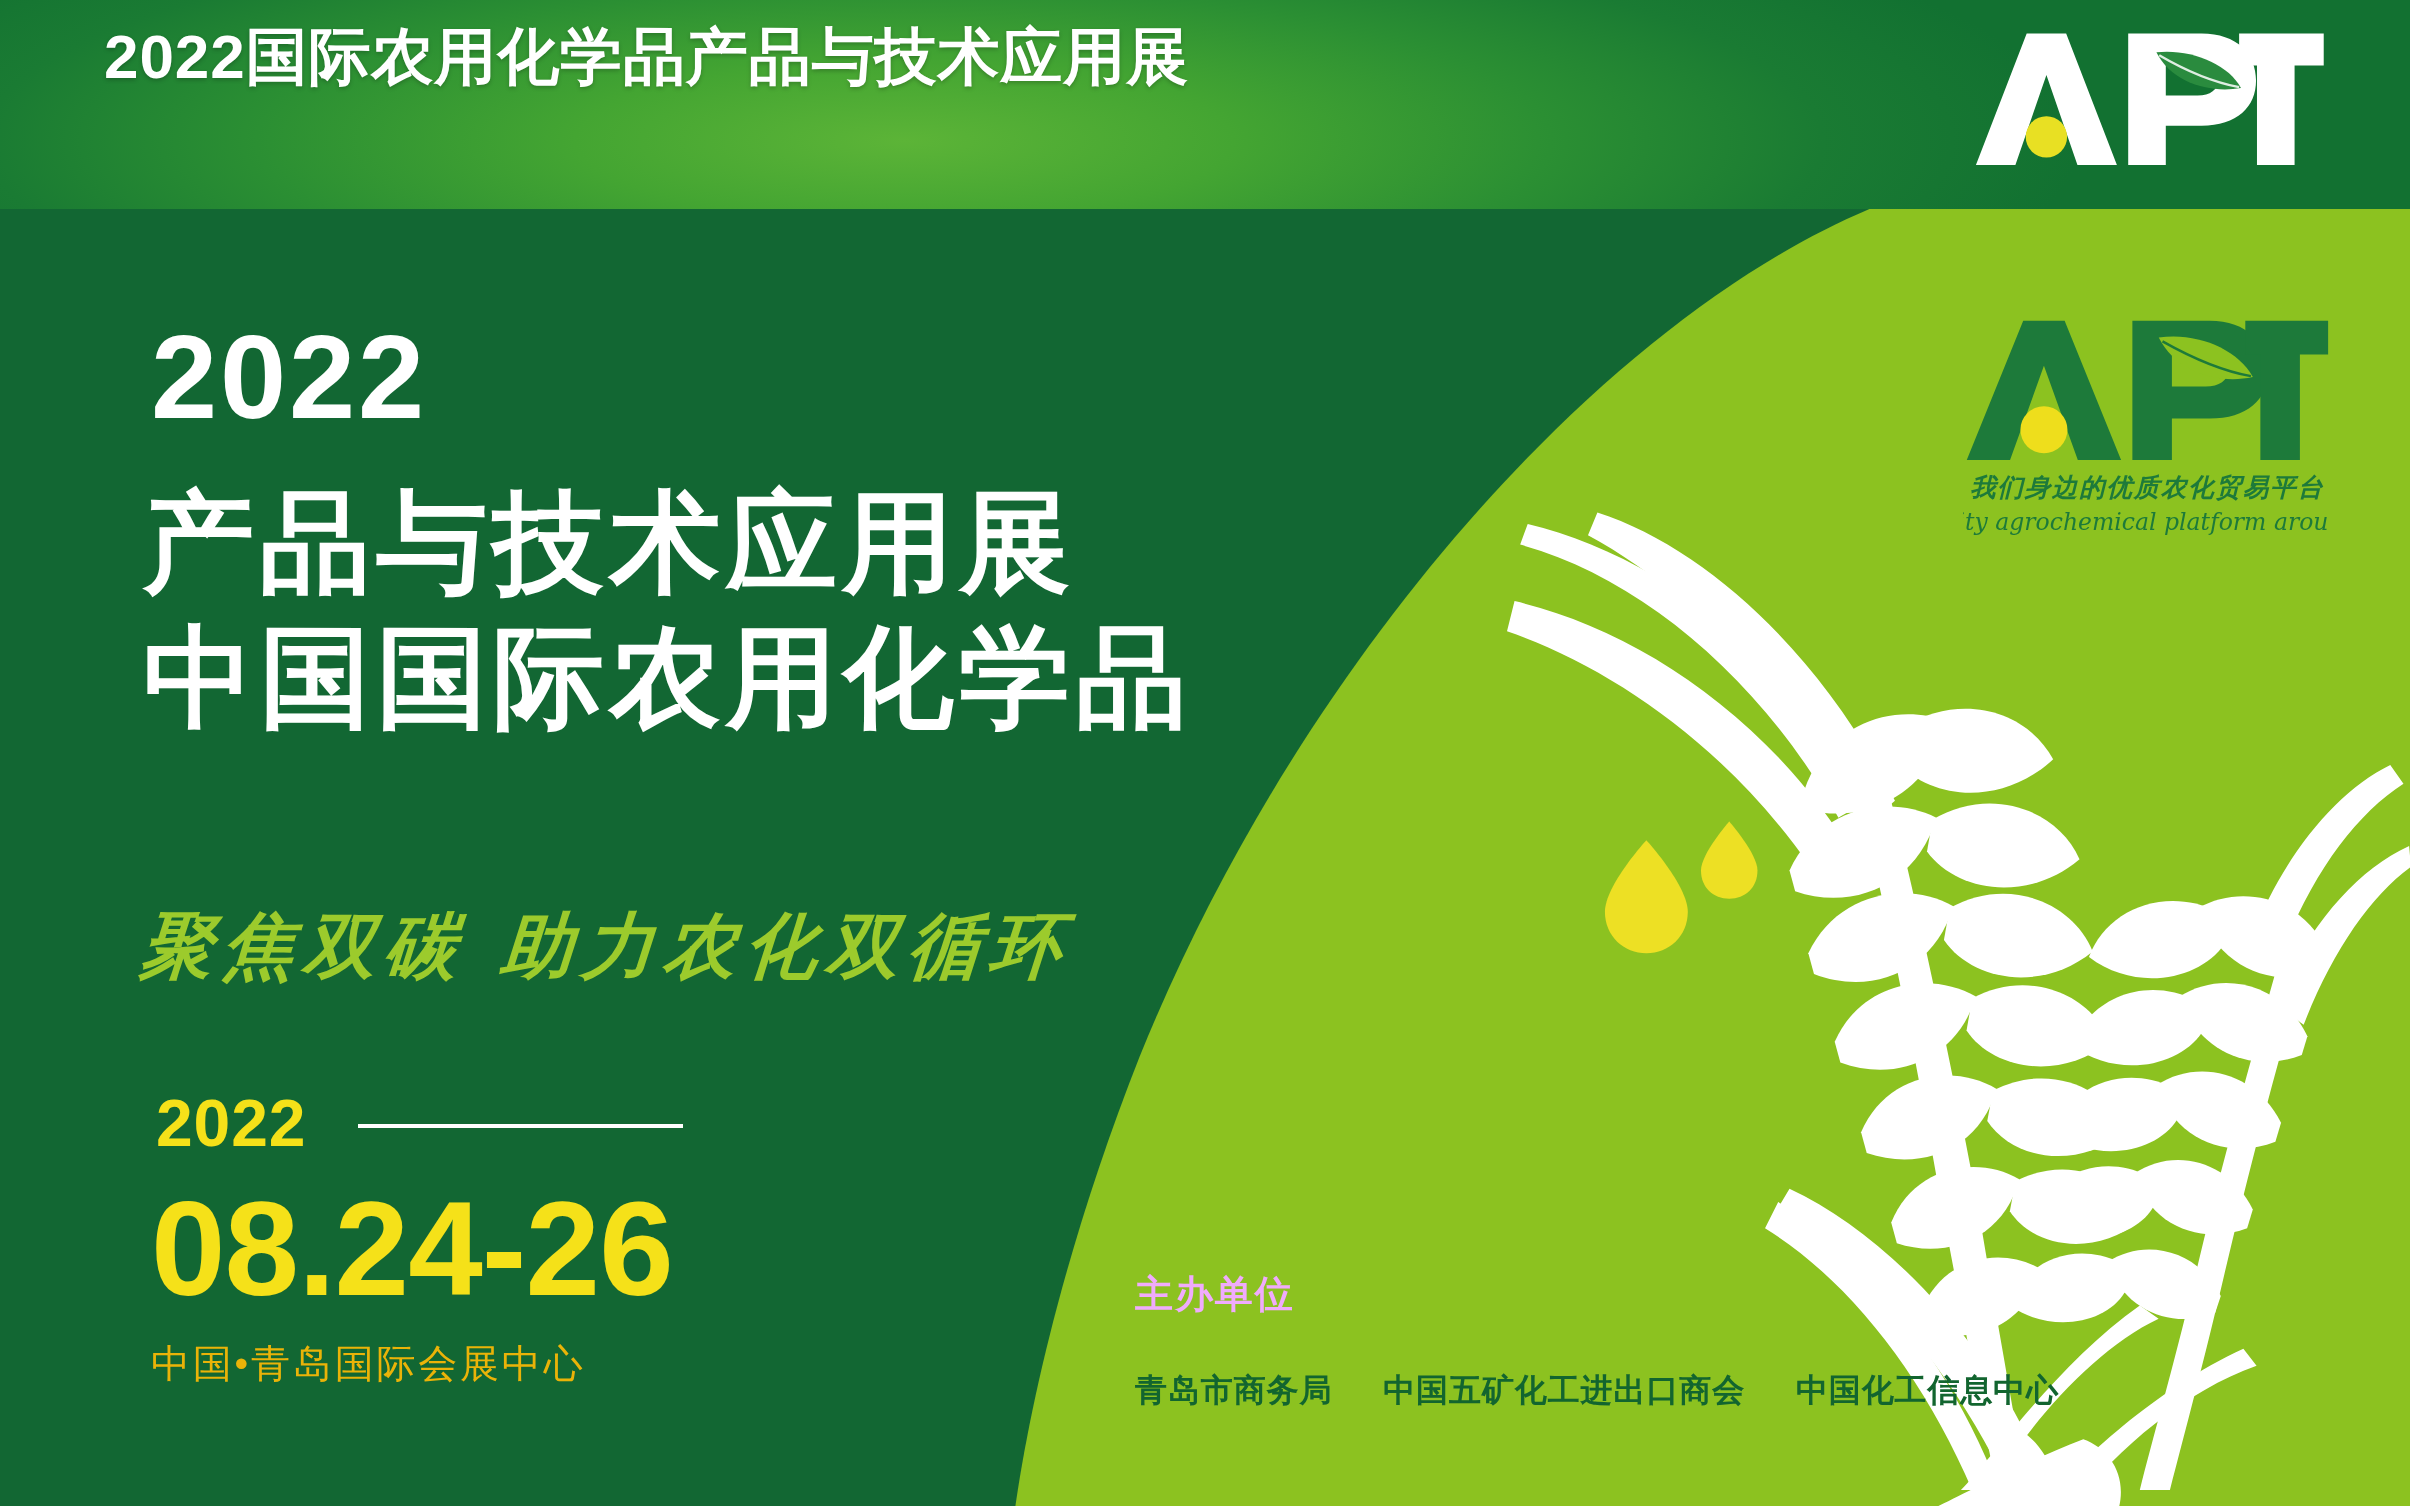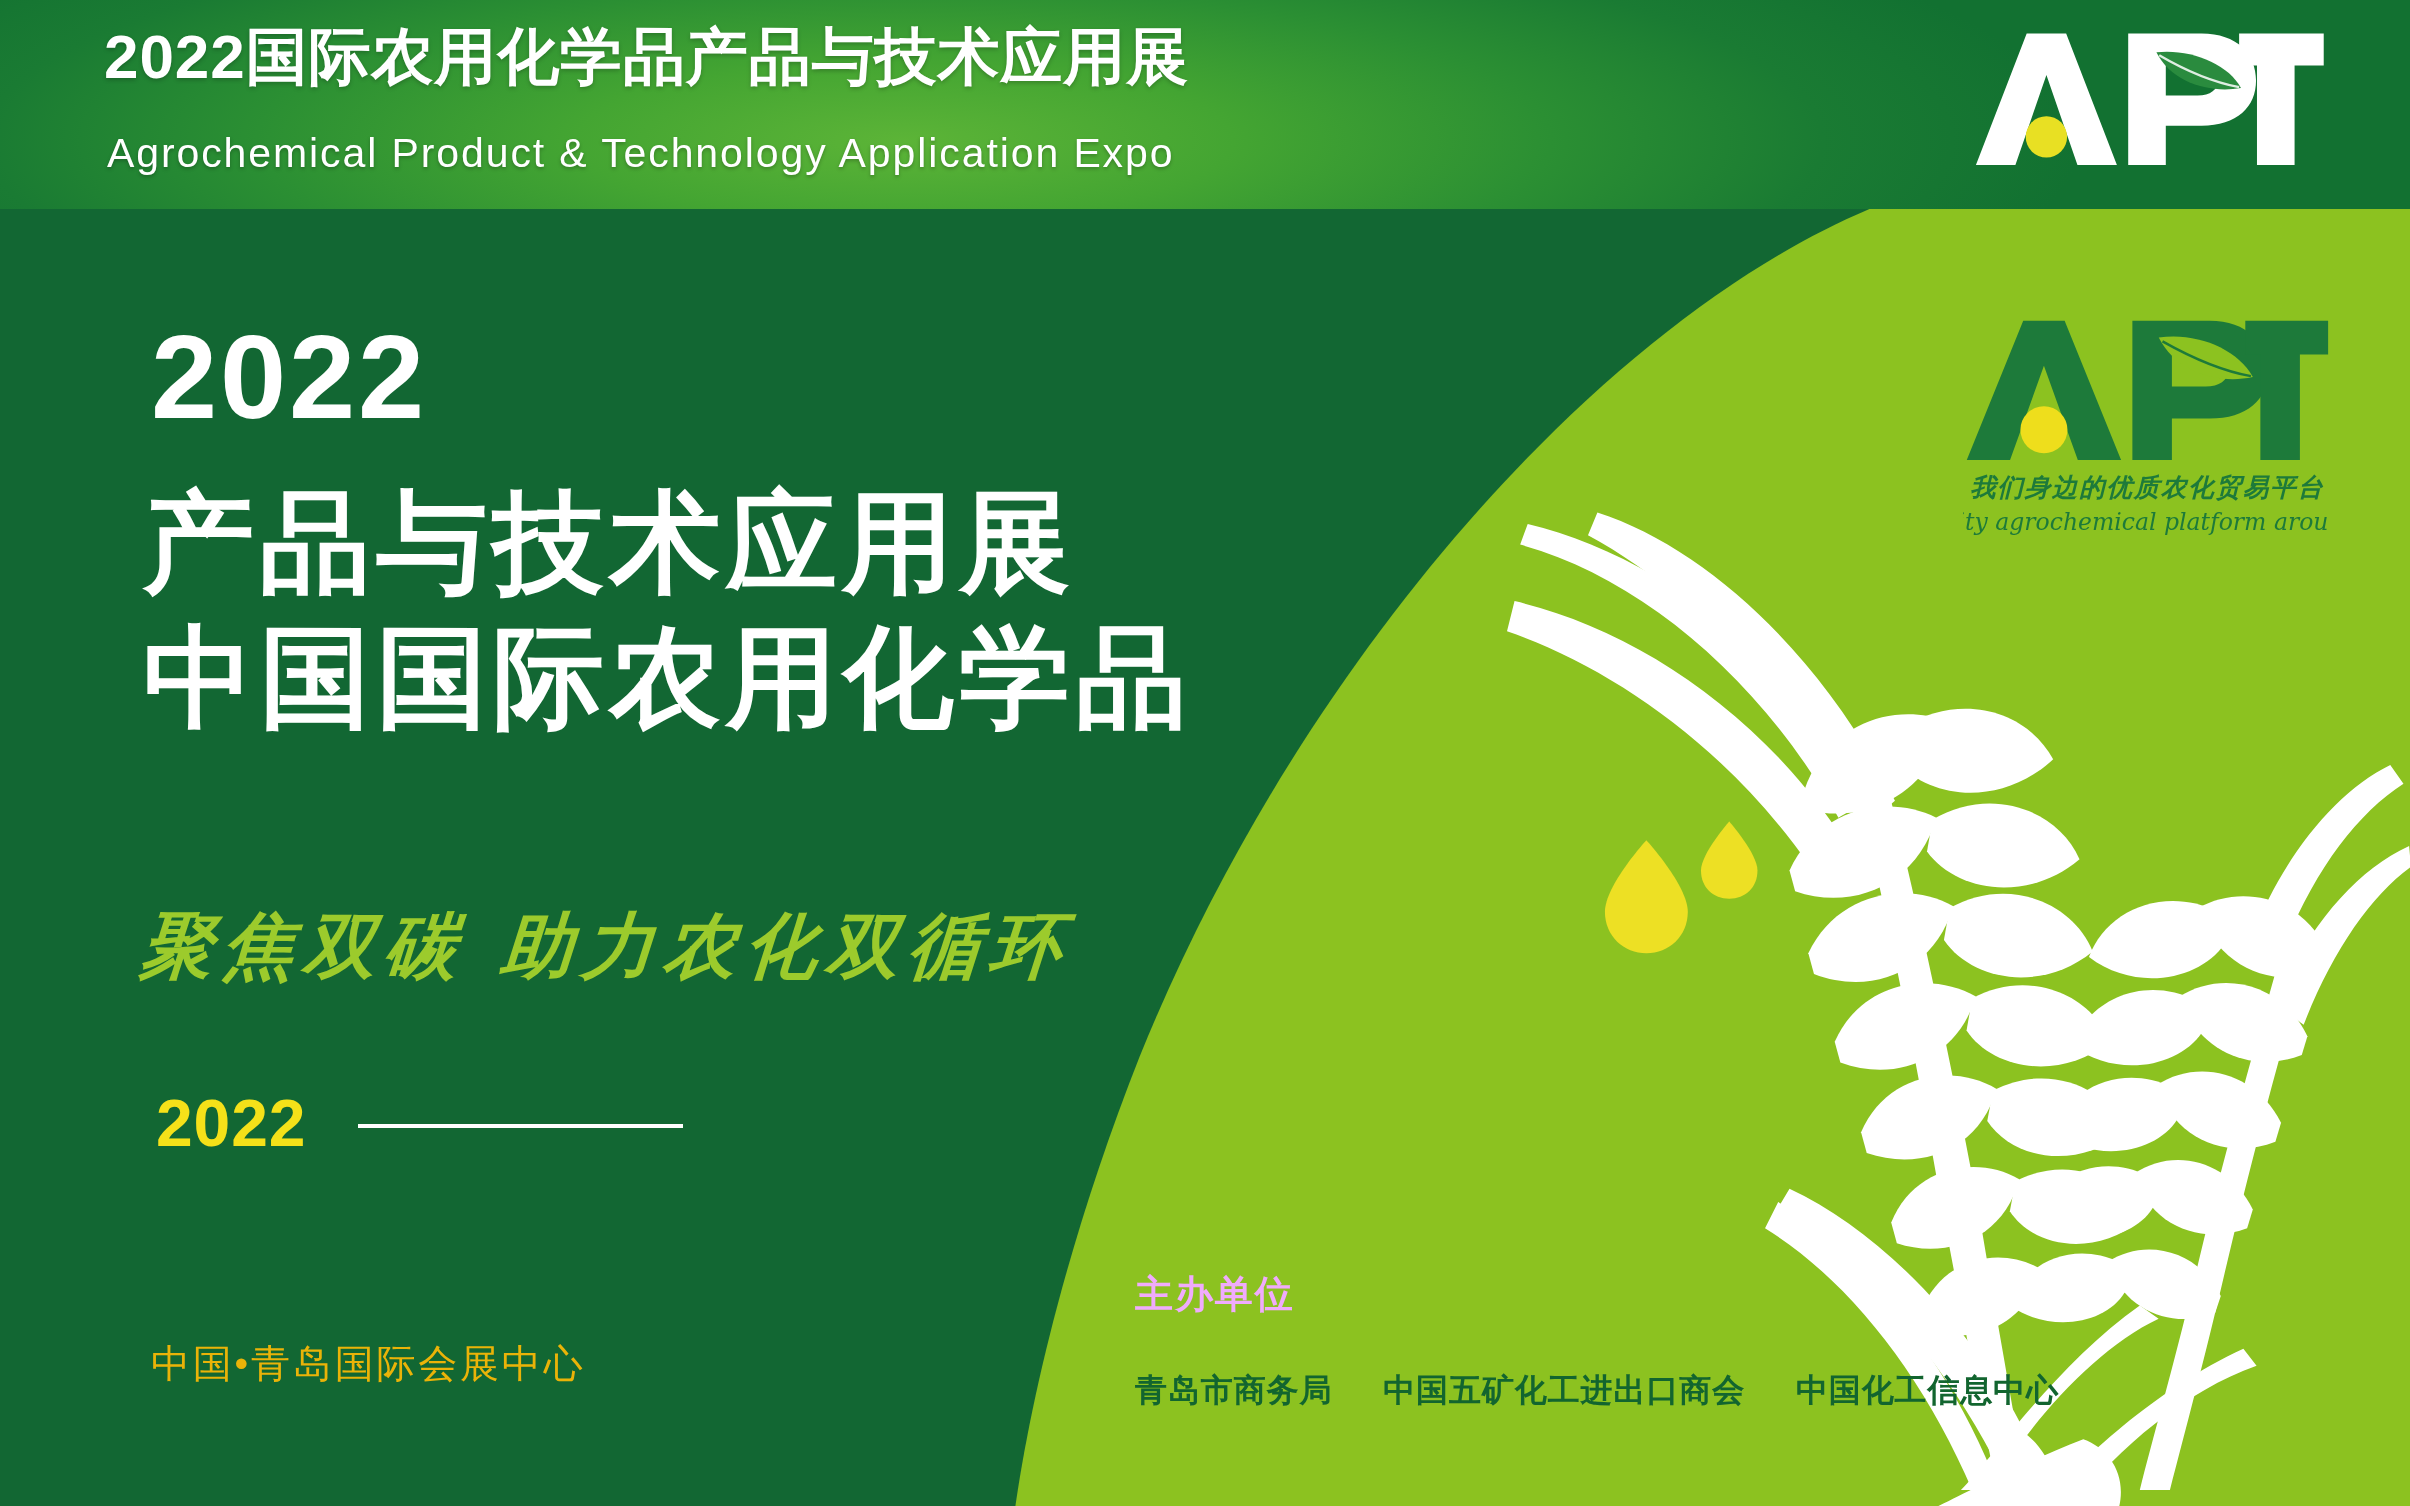--- a/index.html
+++ b/index.html
@@ -191,21 +191,20 @@
   .org-list span { margin-right: 41px; }
   .org-list span:last-child { margin-right: 0; }
 </style>
 </head>
 <body>
 
 <div class="poster">
 
   <div class="header">
     <div class="header-title">2022国际农用化学品产品与技术应用展</div>
-    <div class="header-sub">Agrochemical Product &amp; Technology Application Expo</div>
 
     <div class="header-logo">
       <svg viewBox="0 0 380 150" width="358" height="141">
 
         <path d="M8 148 L62 8 L104 8 L158 148 L116 148 L83 52 L50 148 Z" fill="#ffffff"></path>
 
         <circle cx="83" cy="118" r="22" fill="#e8e023"></circle>
 
         <path d="M170 8 L248 8 C286 8 306 30 306 58 C306 86 286 106 248 106 L210 106 L210 148 L170 148 Z
                  M210 40 L210 74 L244 74 C257 74 266 68 266 57 C266 46 257 40 244 40 Z" fill="#ffffff"></path>
@@ -310,20 +309,21 @@
 
   <div class="main-title">
     <div>产品与技术应用展</div>
     <div>中国国际农用化学品</div>
   </div>
 
   <div class="slogan">聚焦双碳  助力农化双循环</div>
 
   <div class="date-year">2022</div>
   <div class="date-rule"></div>
+  <div class="date-big">08.24-26</div>
   <div class="venue">中国•青岛国际会展中心</div>
 
   <div class="org-title">主办单位</div>
   <div class="org-list">
     <span>青岛市商务局</span>
     <span>中国五矿化工进出口商会</span>
     <span>中国化工信息中心</span>
   </div>
 
 </div>

